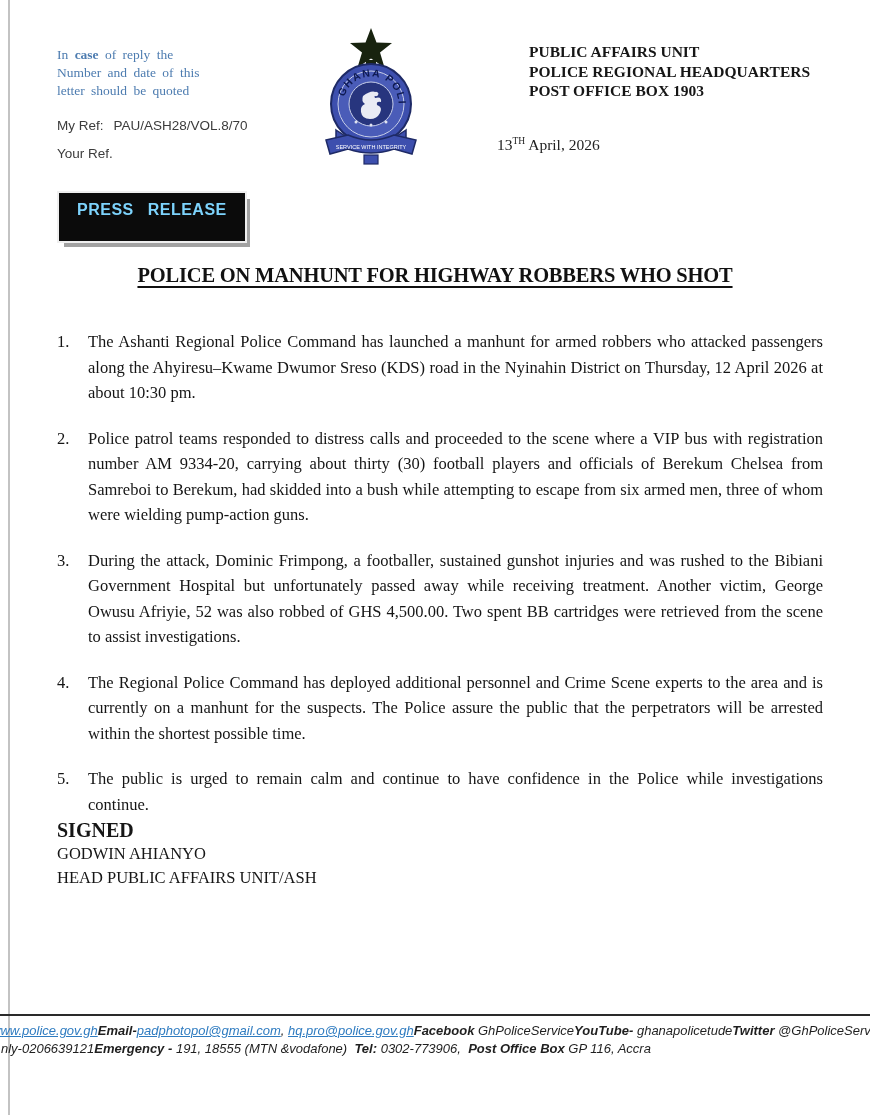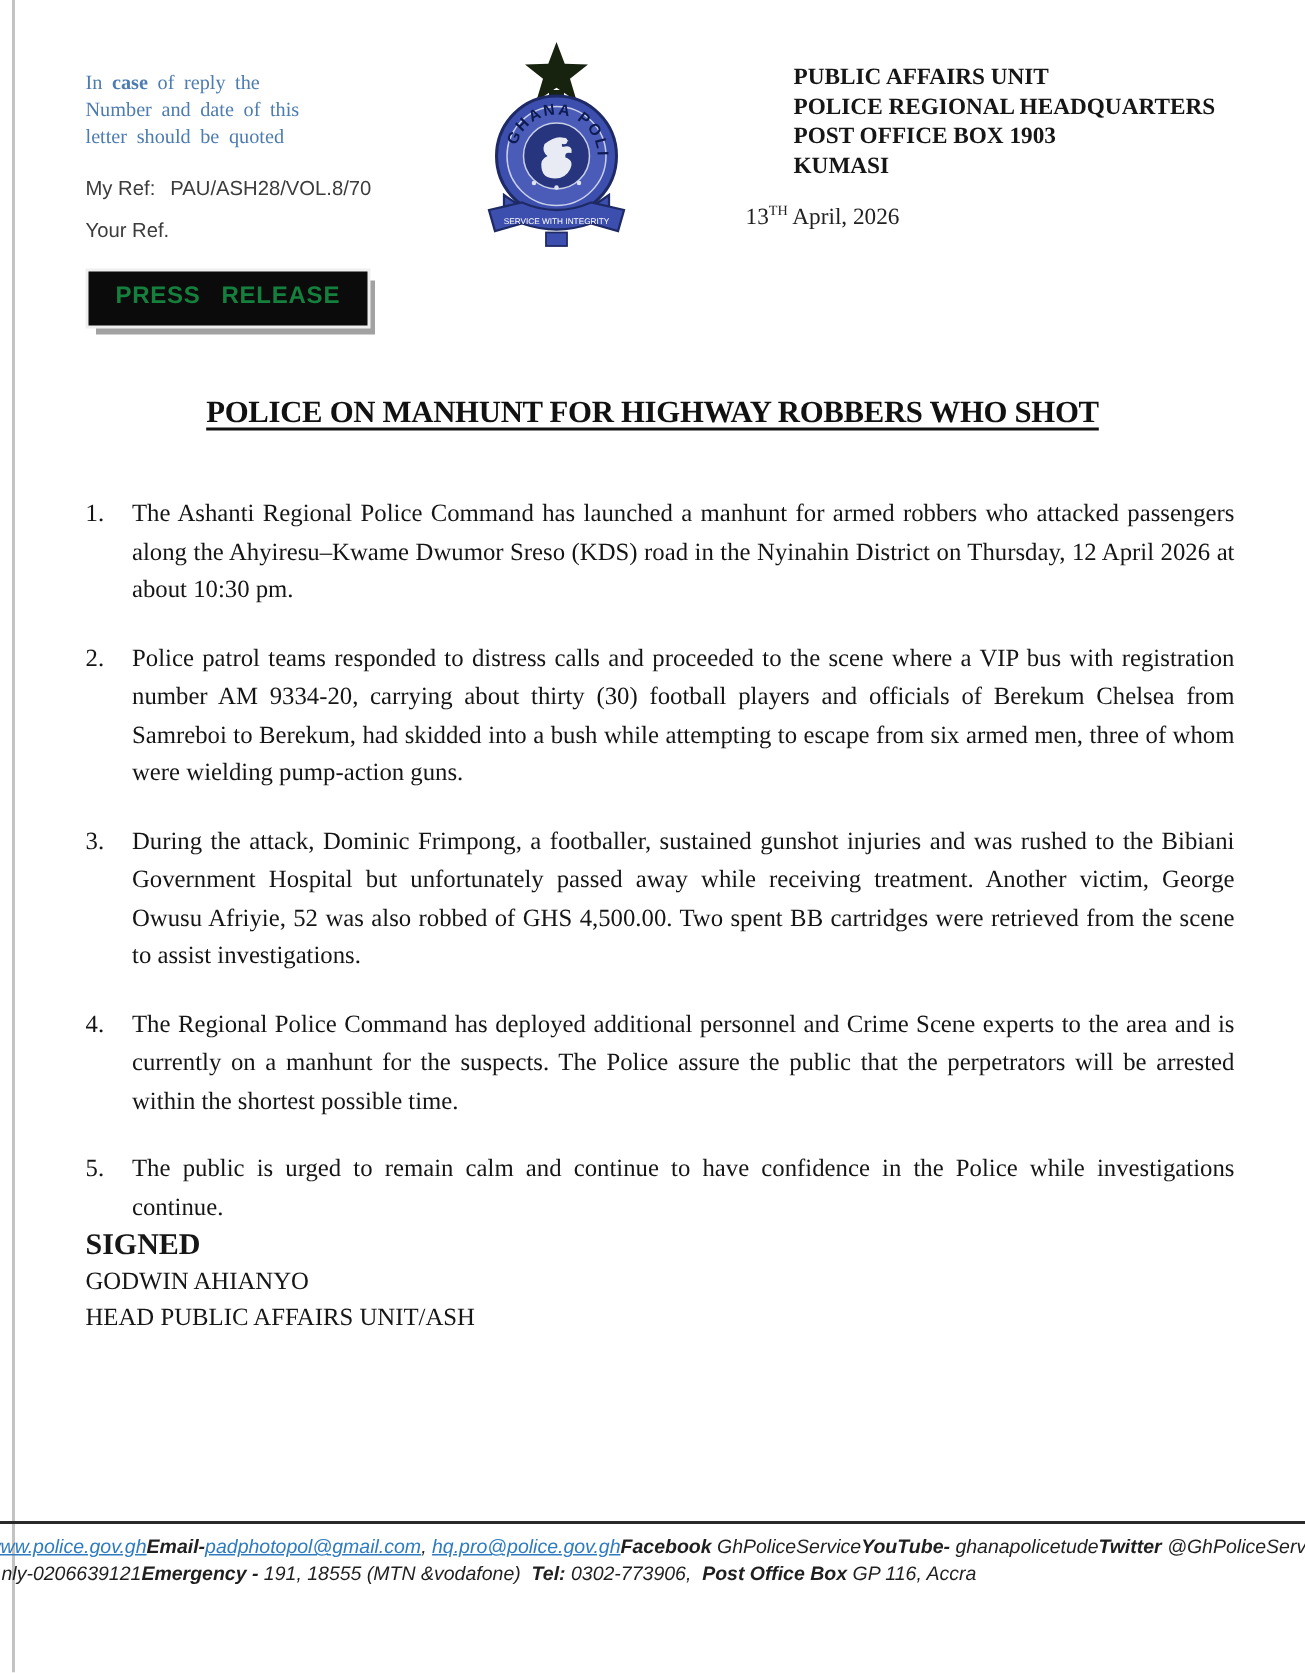--- a/index.html
+++ b/index.html
@@ -20,23 +20,23 @@
   .refs .lbl { margin-right:10px; }
 
   .logo { position:absolute; left:306px; top:24px; width:130px; height:150px; }
 
   .address { position:absolute; left:497px; top:42px; font-weight:bold; font-size:15.5px;
     line-height:19.5px; color:#161616;margin-left:32px; }
   .date-line { position:absolute; left:497px; top:136px; font-size:15.5px; color:#222; }
   .date-line sup { font-size:9.5px; vertical-align:super; }
 
   
-  .press-box { position:absolute; left:59px; top:181px; background:#0b0b0b; color:#15803d;
+  .press-box { position:absolute; left:59px; top:193px; background:#0b0b0b; color:#7dd3fc;
     font-family:"Liberation Sans", sans-serif; font-weight:bold; font-size:16px;
-    letter-spacing:0.5px; word-spacing:9px; padding:8px 18px 10px 18px;
+    letter-spacing:0.5px; word-spacing:9px; padding:8px 18px 22px 18px;
     box-shadow:0 0 0 2px #efefef, 5px 6px 0 0 #a2a2a2; }
 
   
   .title { position:absolute; left:0; right:0; top:261px; text-align:center;
     font-weight:bold; font-size:20.5px; line-height:29px; color:#111; letter-spacing:-0.2px; }
   .title .tl { text-decoration:underline; text-decoration-thickness:2px; text-underline-offset:4px; }
 
   
   .body-list { position:absolute; left:57px; width:766px; top:329px; font-size:16.5px;
     line-height:25.5px; color:#151515; }
@@ -107,21 +107,20 @@
     <path d="M20 116 L42 111 Q65 121 88 111 L110 116 L106 130 L88 125 Q65 133 42 125 L24 130 Z" fill="#3d4fae" stroke="#1e2a66" stroke-width="1.5"></path>
     <text x="65" y="125" text-anchor="middle" font-family="Liberation Sans, sans-serif" font-size="5.5" fill="#ffffff">SERVICE WITH INTEGRITY</text>
     <rect x="58" y="131" width="14" height="9" fill="#3d4fae" stroke="#1e2a66" stroke-width="1.2"></rect>
   </g>
 </svg>
 
 <div class="address">
   <div>PUBLIC AFFAIRS UNIT</div>
   <div>POLICE REGIONAL HEADQUARTERS</div>
   <div>POST OFFICE BOX 1903</div>
-  <div>KUMASI</div>
 </div>
 <div class="date-line">
   <span>13</span><sup>TH</sup><span> April, 2026</span>
 </div>
 
 <div class="press-box">PRESS RELEASE</div>
 
 <h1 class="title">
   <span class="tl">POLICE ON MANHUNT FOR HIGHWAY ROBBERS WHO SHOT</span><br>
 </h1>

